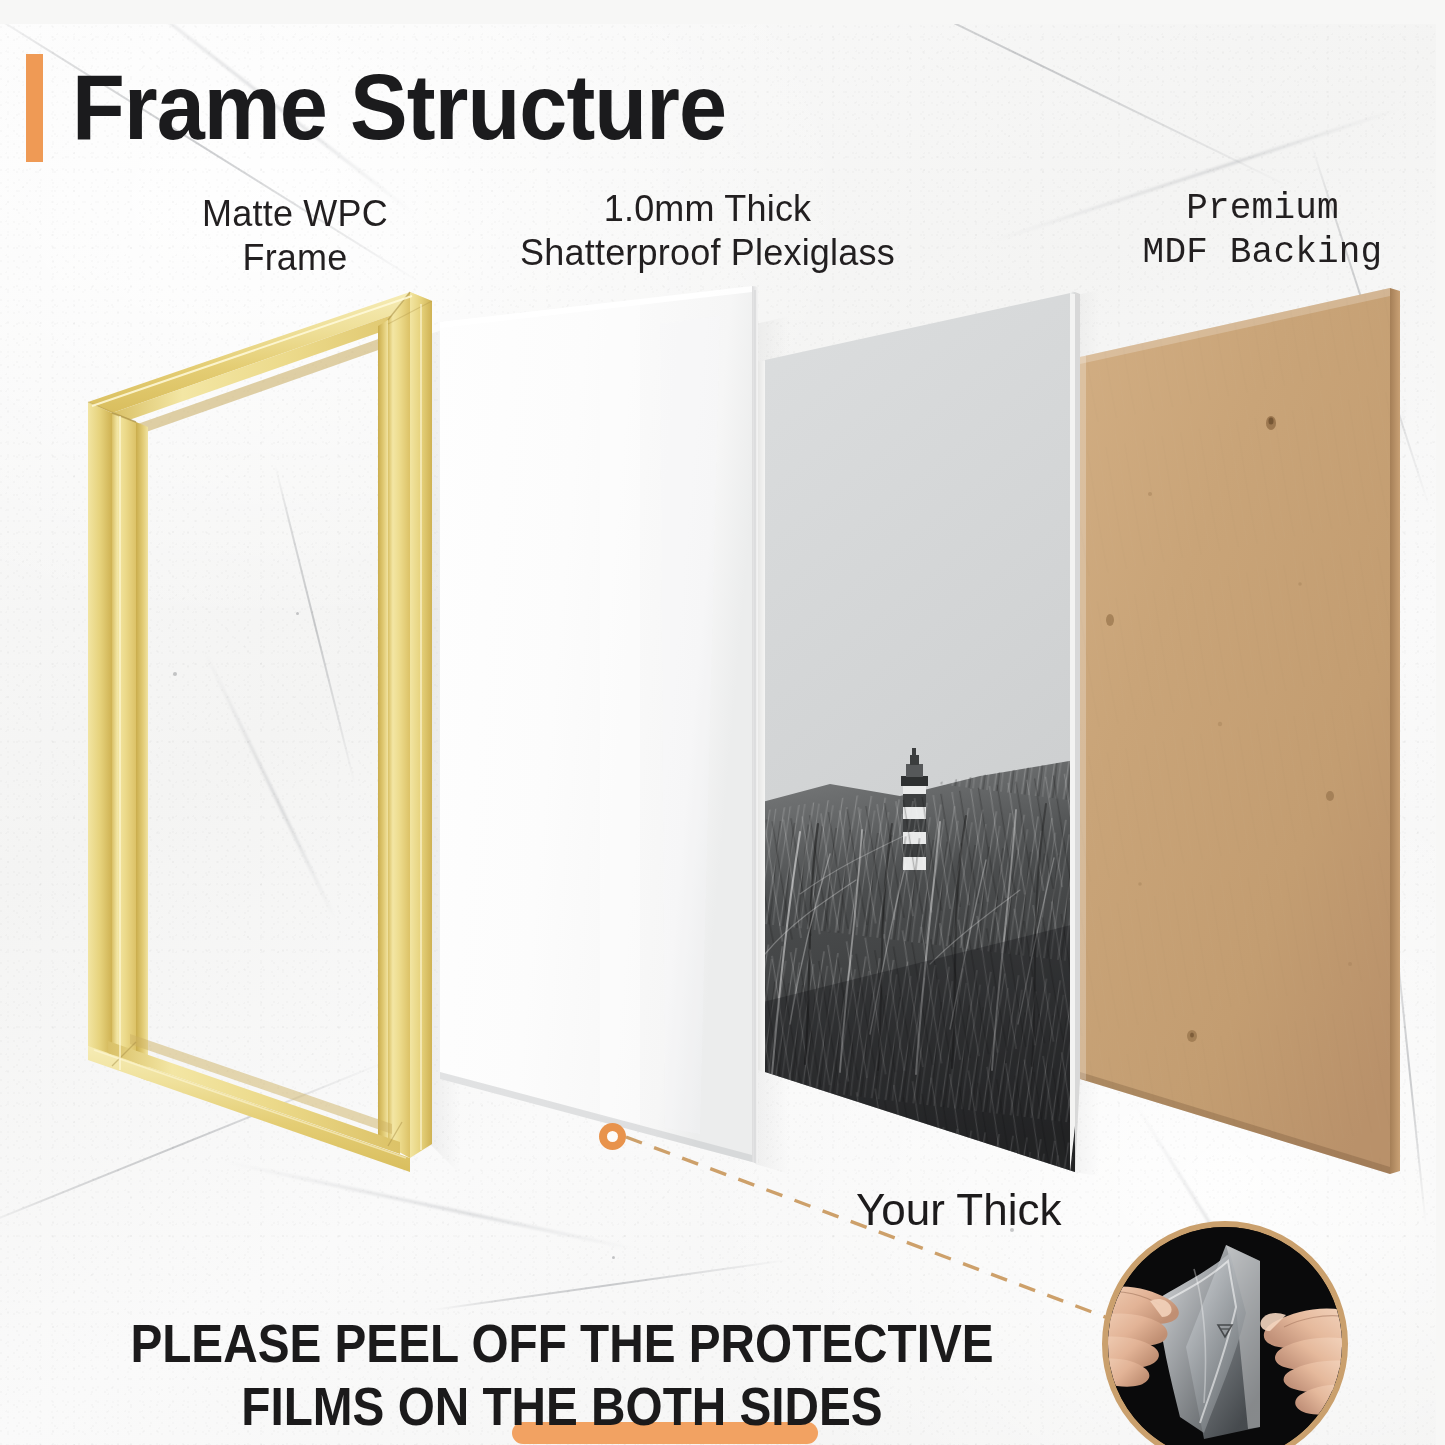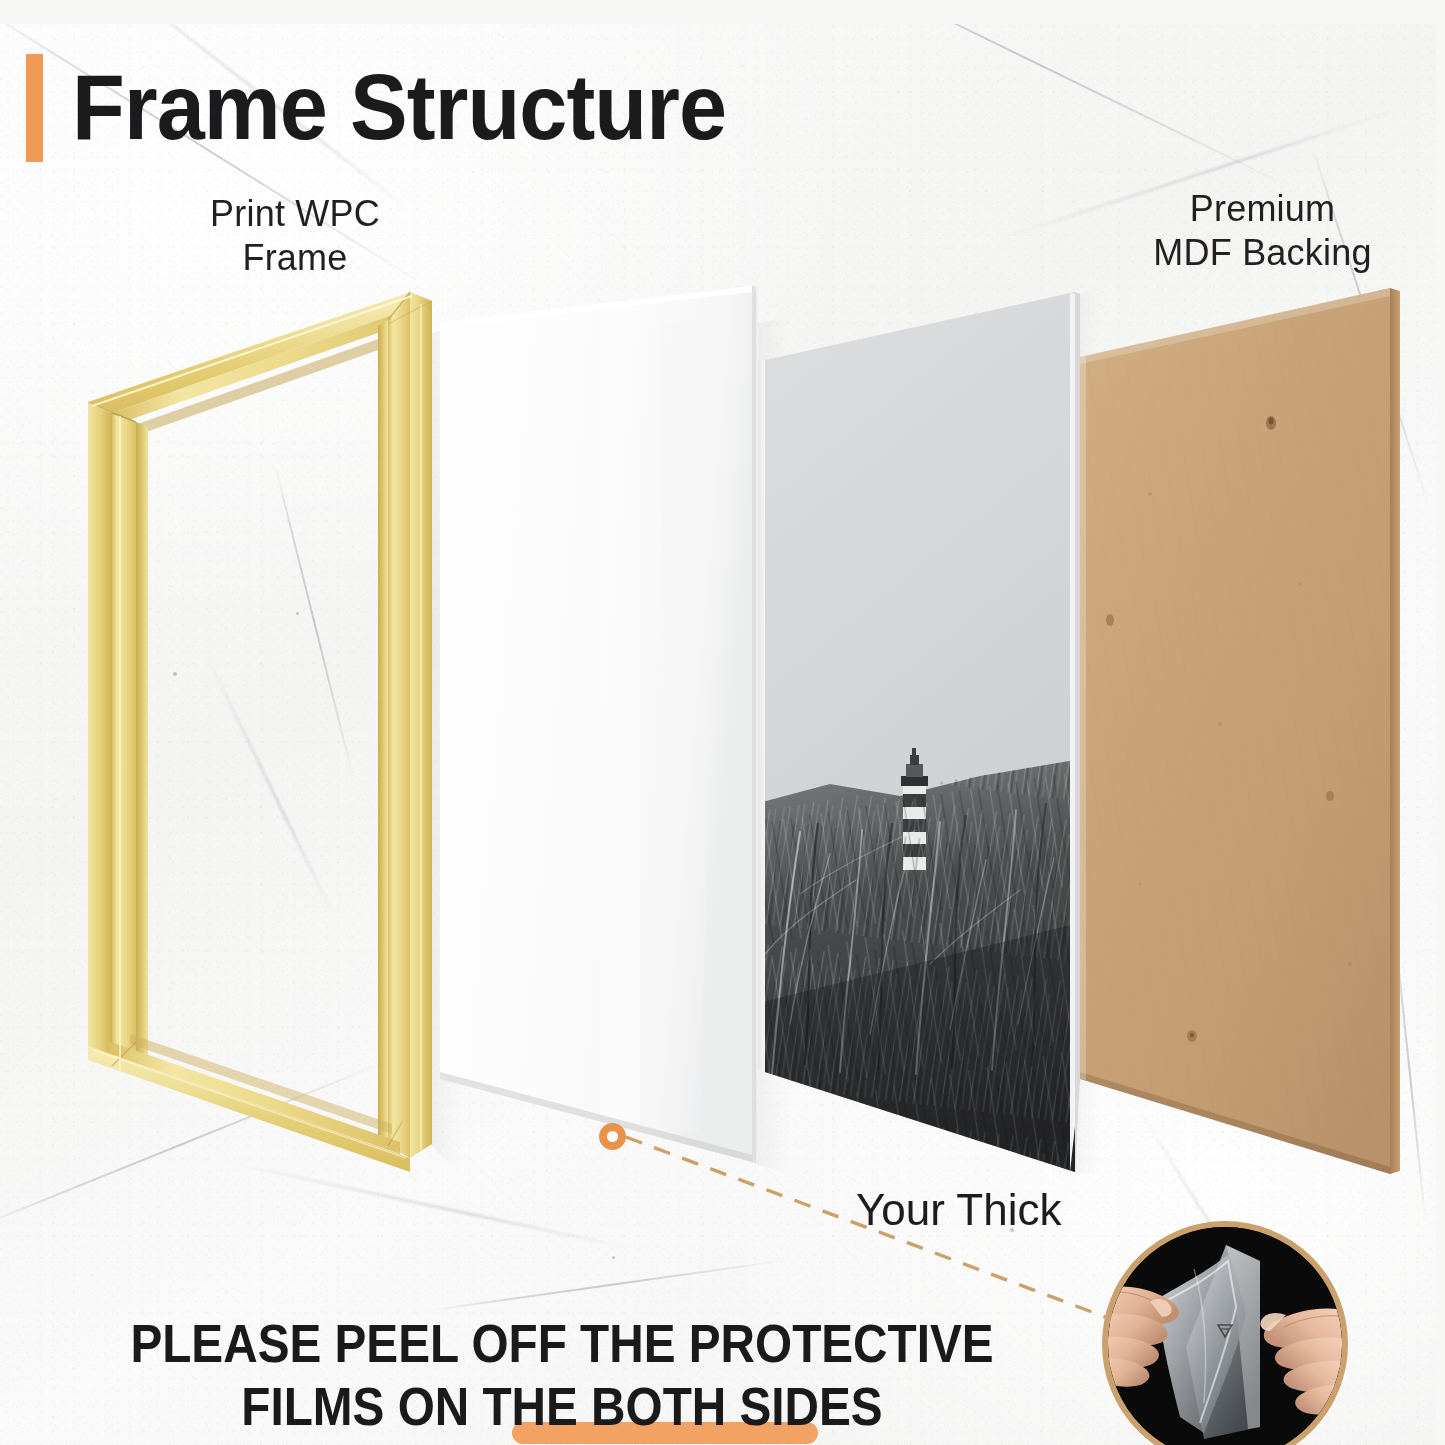--- a/index.html
+++ b/index.html
@@ -70,21 +70,21 @@
     text-align:center;
     color:#221f20;
     font-size:36px;
     line-height:44px;
     font-weight:400;
     letter-spacing:.2px;
     white-space:pre-line;
   }
   #cap-frame  { left:120px;  top:168px; width:350px; }
   #cap-glass  { left:455px;  top:163px; width:505px; }
-  #cap-mdf    { left:1085px; top:163px; width:355px; }
+  #cap-mdf    { left:1085px; top:163px; width:355px;font-family:Liberation Mono, monospace; }
 
   
   #parts { position:absolute; inset:0; }
   #parts svg { position:absolute; left:0; top:0; }
 
   
   #marker {
     position:absolute; left:599px; top:1099px;
     width:27px; height:27px; border-radius:50%;
     background:#e8934c;
@@ -371,22 +371,24 @@
         <line x1="94" y1="1026" x2="406" y2="1134" stroke="rgba(255,250,220,.55)" stroke-width="1.8"></line>
       </g>
 
       <path d="M 626 1113 L 1108 1294" stroke="#cda06a" stroke-width="3.4" stroke-dasharray="17 13" fill="none"></path>
     </svg>
   </div>
 
   <div id="accent-bar"></div>
   <div id="title">Frame Structure</div>
 
-  <div class="caption" id="cap-frame">Print WPC
+  <div class="caption" id="cap-frame">Matte WPC
 Frame</div>
+  <div class="caption" id="cap-glass">1.0mm Thick
+Shatterproof Plexiglass</div>
   <div class="caption" id="cap-mdf">Premium
 MDF Backing</div>
 
   <div id="marker"></div>
   <div id="your-print">Your Thick</div>
 
   <div id="notice-underline"></div>
   <div id="notice">PLEASE PEEL OFF THE PROTECTIVE
 FILMS ON THE BOTH SIDES</div>
 

